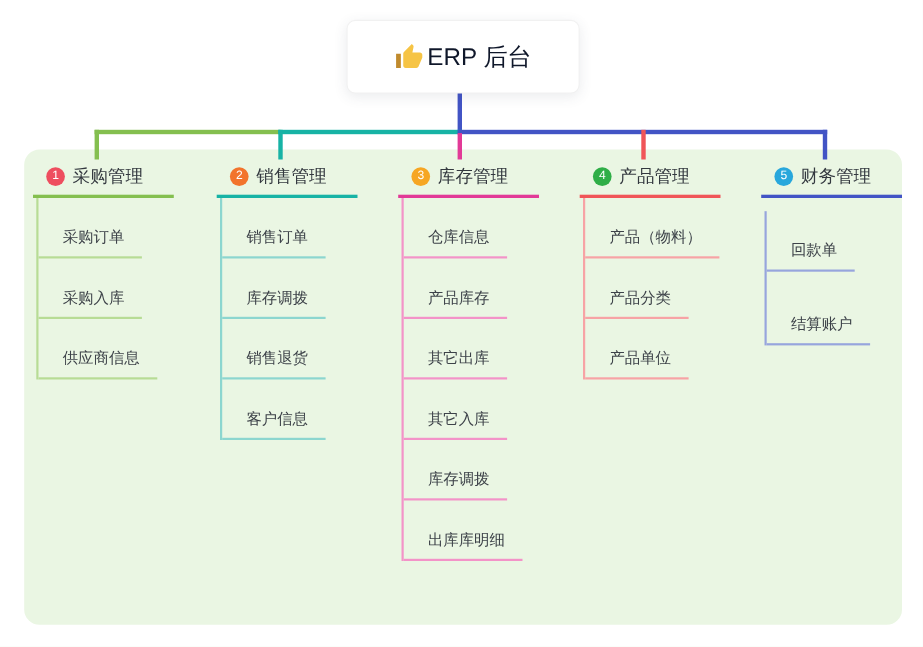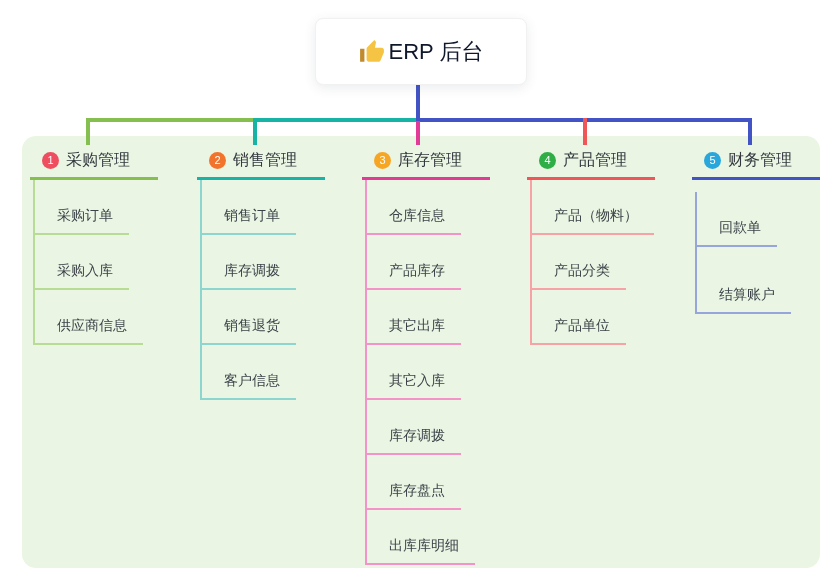--- a/index.html
+++ b/index.html
@@ -117,21 +117,20 @@
   <div class="hdr">
     <span class="badge">3</span>
     <span>库存管理</span>
   </div>
   <div class="kids">
     <div class="kid">仓库信息</div>
     <div class="kid">产品库存</div>
     <div class="kid">其它出库</div>
     <div class="kid">其它入库</div>
     <div class="kid">库存调拨</div>
-    <div class="kid">库存盘点</div>
     <div class="kid">出库库明细</div>
   </div>
 </div>
 
 <div class="branch b3" style="left:527px;">
   <div class="hdr">
     <span class="badge">4</span>
     <span>产品管理</span>
   </div>
   <div class="kids">

